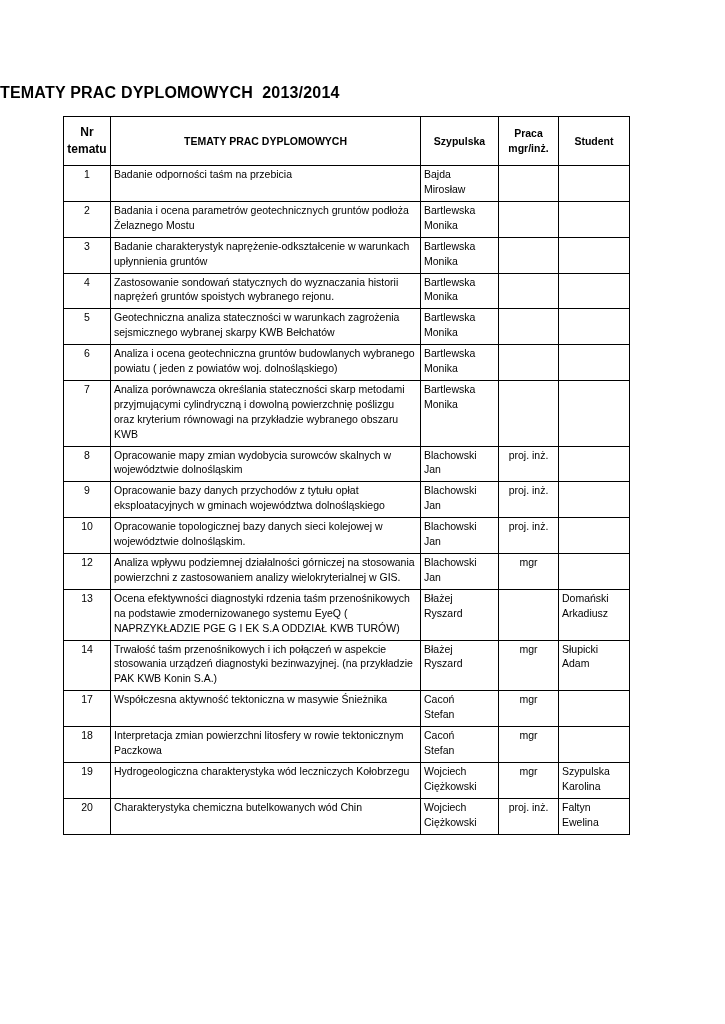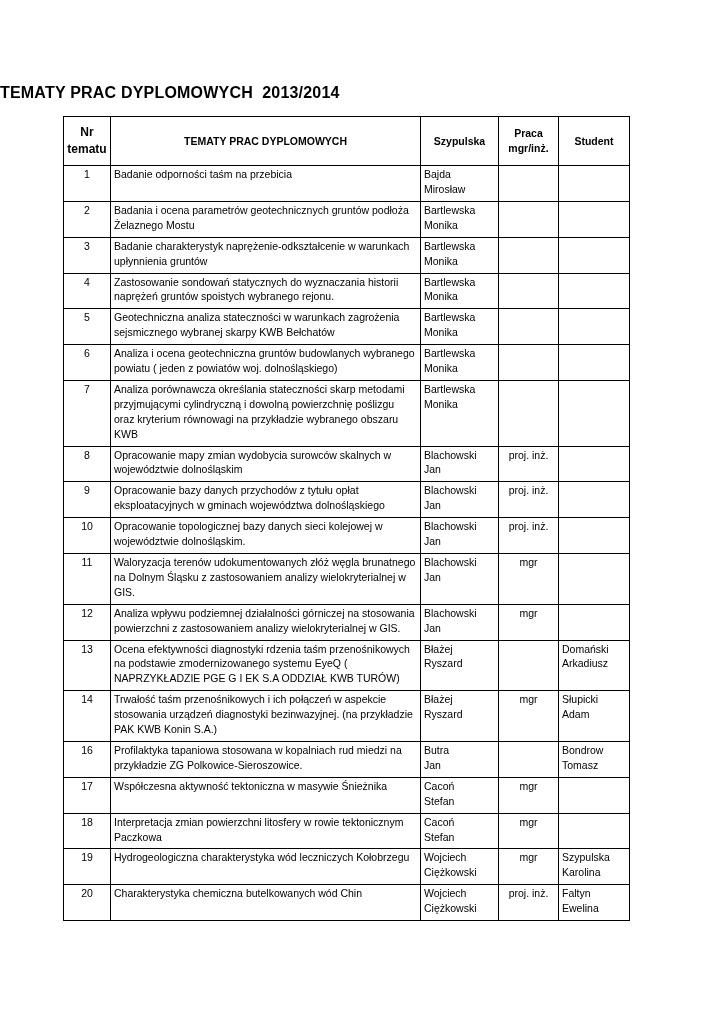--- a/index.html
+++ b/index.html
@@ -155,27 +155,20 @@
           <td class="cell-student"></td>
         </tr>
         <tr>
           <td class="cell-nr">10</td>
           <td class="cell-topic">Opracowanie topologicznej bazy danych sieci kolejowej w województwie dolnośląskim.</td>
           <td class="cell-promotor">Blachowski Jan</td>
           <td class="cell-praca">proj. inż.</td>
           <td class="cell-student"></td>
         </tr>
         <tr>
-          <td class="cell-nr">11</td>
-          <td class="cell-topic">Waloryzacja terenów udokumentowanych złóż węgla brunatnego na Dolnym Śląsku z zastosowaniem analizy wielokryterialnej w GIS.</td>
-          <td class="cell-promotor">Blachowski Jan</td>
-          <td class="cell-praca">mgr</td>
-          <td class="cell-student"></td>
-        </tr>
-        <tr>
           <td class="cell-nr">12</td>
           <td class="cell-topic">Analiza wpływu podziemnej działalności górniczej na stosowania powierzchni z zastosowaniem analizy wielokryterialnej w GIS.</td>
           <td class="cell-promotor">Blachowski Jan</td>
           <td class="cell-praca">mgr</td>
           <td class="cell-student"></td>
         </tr>
         <tr>
           <td class="cell-nr">13</td>
           <td class="cell-topic">Ocena efektywności diagnostyki rdzenia taśm przenośnikowych na podstawie zmodernizowanego systemu EyeQ ( NAPRZYKŁADZIE PGE G I EK S.A ODDZIAŁ KWB TURÓW)</td>
           <td class="cell-promotor">Błażej
@@ -185,29 +178,20 @@
 Arkadiusz</td>
         </tr>
         <tr>
           <td class="cell-nr">14</td>
           <td class="cell-topic">Trwałość taśm przenośnikowych i ich połączeń w aspekcie stosowania urządzeń diagnostyki bezinwazyjnej. (na przykładzie PAK KWB Konin S.A.)</td>
           <td class="cell-promotor">Błażej
 Ryszard</td>
           <td class="cell-praca">mgr</td>
           <td class="cell-student">Słupicki
 Adam</td>
-        </tr>
-        <tr>
-          <td class="cell-nr">16</td>
-          <td class="cell-topic">Profilaktyka tapaniowa stosowana w kopalniach rud miedzi na przykładzie ZG Polkowice-Sieroszowice.</td>
-          <td class="cell-promotor">Butra
-Jan</td>
-          <td class="cell-praca"></td>
-          <td class="cell-student">Bondrow
-Tomasz</td>
         </tr>
         <tr>
           <td class="cell-nr">17</td>
           <td class="cell-topic">Współczesna aktywność tektoniczna w masywie Śnieżnika</td>
           <td class="cell-promotor">Cacoń
 Stefan</td>
           <td class="cell-praca">mgr</td>
           <td class="cell-student"></td>
         </tr>
         <tr>

